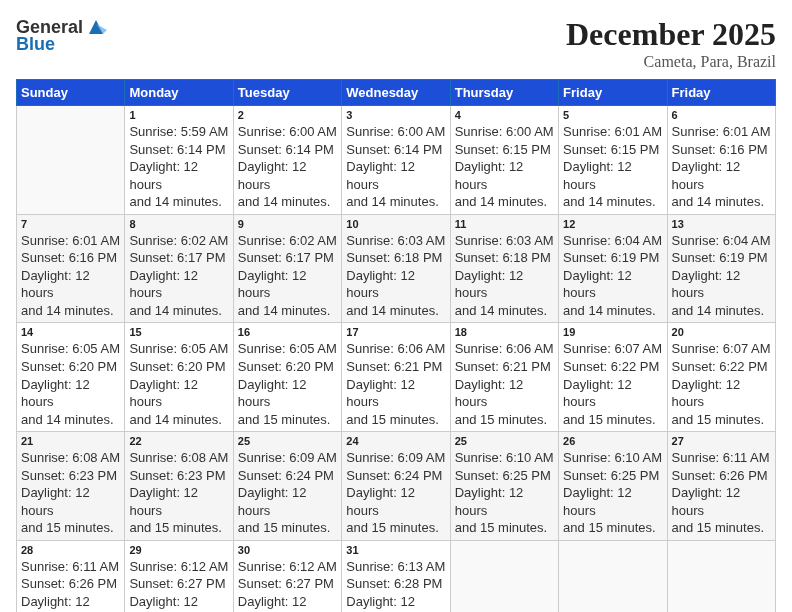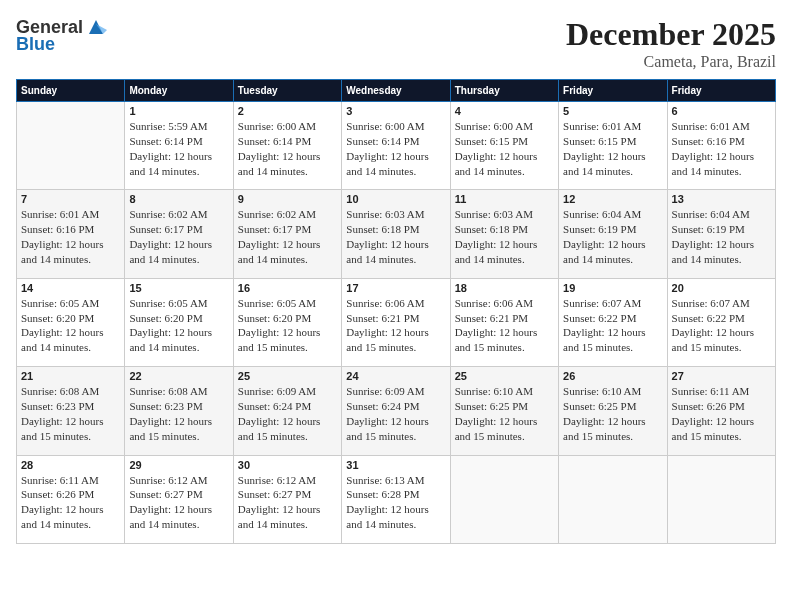--- a/index.html
+++ b/index.html
@@ -41,23 +41,23 @@
       color: #555;
     }
     .calendar {
       flex: 1;
       border: 1px solid #ccc;
       border-collapse: collapse;
       width: 100%;
       table-layout: fixed;
     }
     .calendar th {
-      background: #0f172a;
+      background: #1d4ed8;
       color: #fff;
-      font-size: 10px;
+      font-size: 13px;
       font-weight: bold;
       padding: 5px 4px;
       text-align: left;
       border: 1px solid #1a6eb5;
     }
     .calendar td {
       border: 1px solid #ccc;
       vertical-align: top;
       padding: 3px 4px;
       font-size: 9px;
@@ -65,24 +65,23 @@
       height: 80px;
     }
     .day-num {
       font-size: 11px;
       font-weight: bold;
       color: #222;
       display: block;
       margin-bottom: 2px;
     }
     .day-info {
-      font-size: 11px;
+      font-size: 13px;
       line-height: 1.35;
       color: #333;
-      font-family: Liberation Serif, serif;
     }
     .empty-cell {
       background: #f9f9f9;
     }
   </style>
 </head>
 <body>
 
 <div class="page">
   <div class="header">

